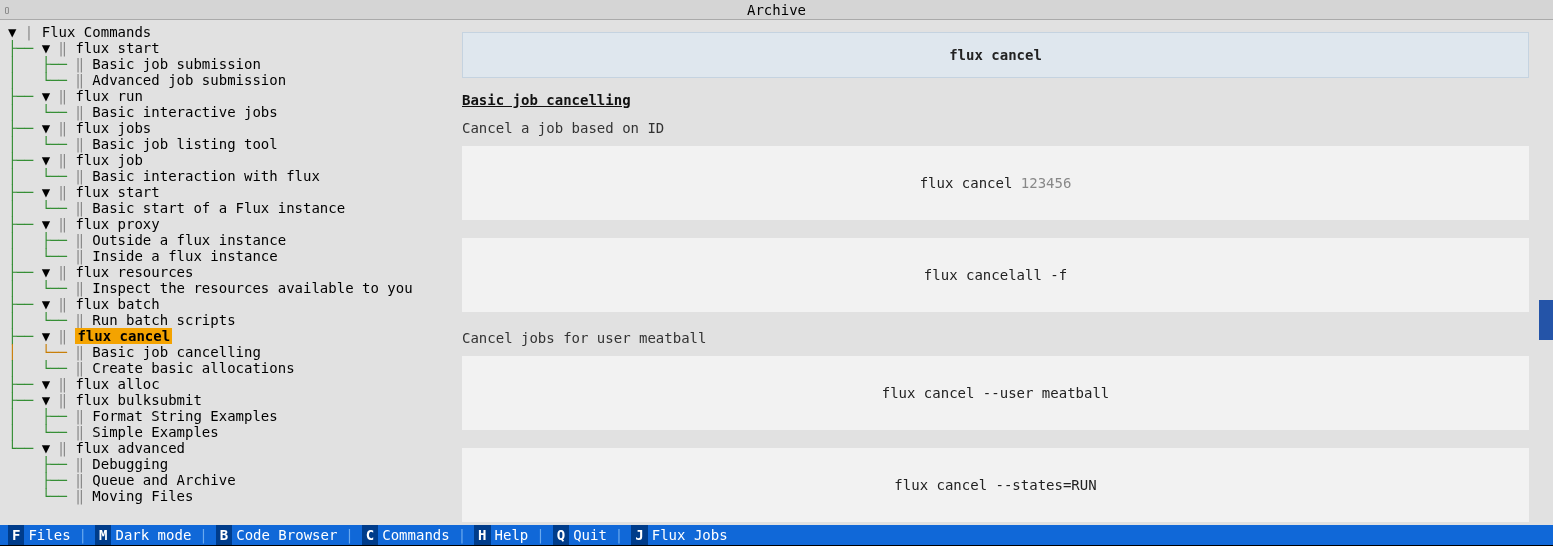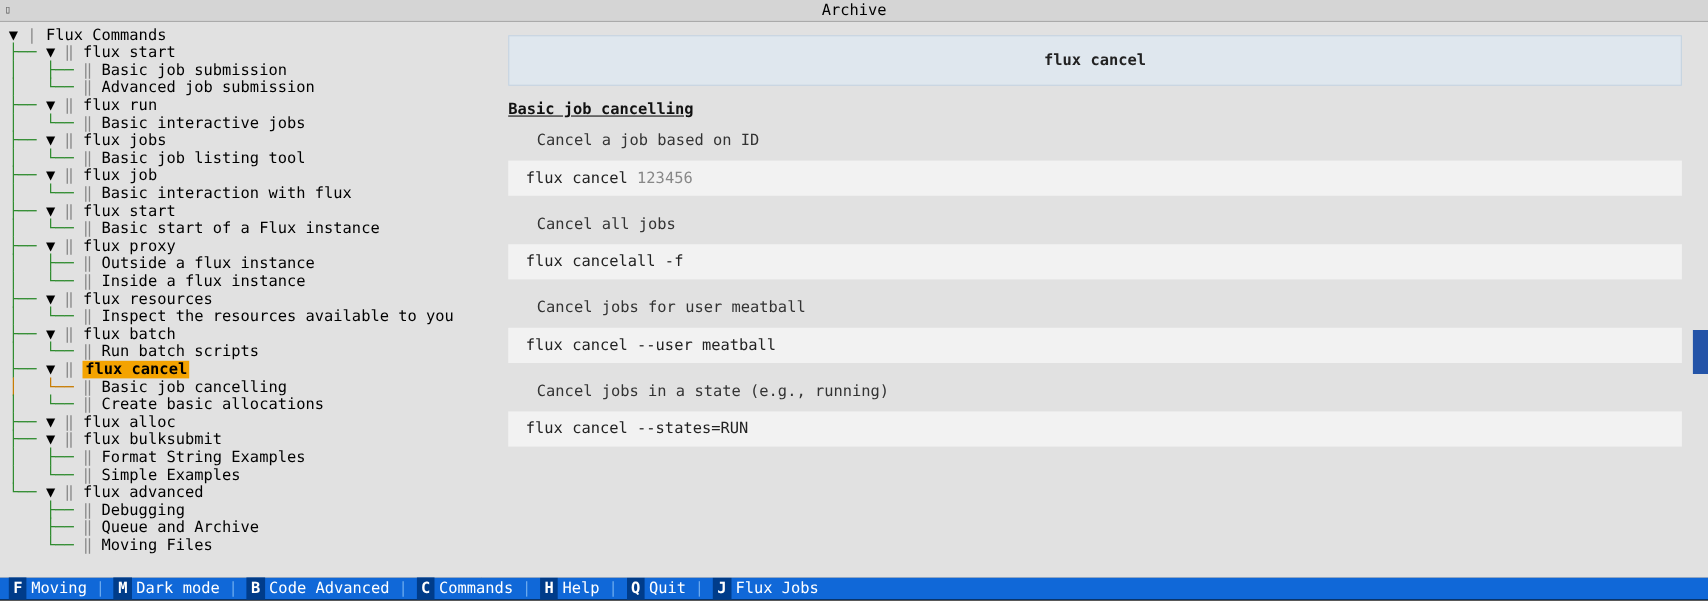--- a/index.html
+++ b/index.html
@@ -56,27 +56,27 @@
   }
   .section-title {
     font-weight: bold;
     text-decoration: underline;
     color: #111;
     margin-bottom: 12px;
   }
   .desc {
     color: #333;
     margin-bottom: 10px;
-    margin-left: 26px;
   }
   .code-block {
     background: #f2f2f2;
-    padding: 8px 16px;
+    padding: 29px 16px;
     margin-bottom: 18px;
     color: #222;
+    text-align: center;
   }
   .code-block .dim { color: #888; }
   .tree-row {
     white-space: pre;
     color: #000;
     line-height: 16px;
     font-size: 14px;
   }
   .tree-row .green { color: #2e8b2e; }
   .tree-row .arrow { color: #000; }
@@ -156,45 +156,43 @@
       <div class="tree-row"><span class="green">    ├── </span><span class="bar">‖ </span><span class="label">Queue and Archive</span></div>
       <div class="tree-row"><span class="green">    └── </span><span class="bar">‖ </span><span class="label">Moving Files</span></div>
     </div>
 
   <div class="content">
     <div class="content-header">flux cancel</div>
     <div class="section-title">Basic job cancelling</div>
     <div id="blocks">
         <div class="desc">Cancel a job based on ID</div>
         <div class="code-block"><span>flux cancel </span><span class="dim">123456</span></div>
-        <div class="desc">Cancel all jobs</div>
         <div class="code-block"><span>flux cancelall -f</span></div>
         <div class="desc">Cancel jobs for user meatball</div>
         <div class="code-block"><span>flux cancel --user meatball</span></div>
-        <div class="desc">Cancel jobs in a state (e.g., running)</div>
         <div class="code-block"><span>flux cancel --states=RUN</span></div>
       </div>
   </div>
   <div class="scroll-indicator"></div>
 </div>
 
 <div class="statusbar" id="statusbar">
     <span class="item">
       <span class="key">F</span>
-      <span>Moving</span>
+      <span>Files</span>
     </span>
     <span class="sep">|</span>
     <span class="item">
       <span class="key">M</span>
       <span>Dark mode</span>
     </span>
     <span class="sep">|</span>
     <span class="item">
       <span class="key">B</span>
-      <span>Code Advanced</span>
+      <span>Code Browser</span>
     </span>
     <span class="sep">|</span>
     <span class="item">
       <span class="key">C</span>
       <span>Commands</span>
     </span>
     <span class="sep">|</span>
     <span class="item">
       <span class="key">H</span>
       <span>Help</span>

